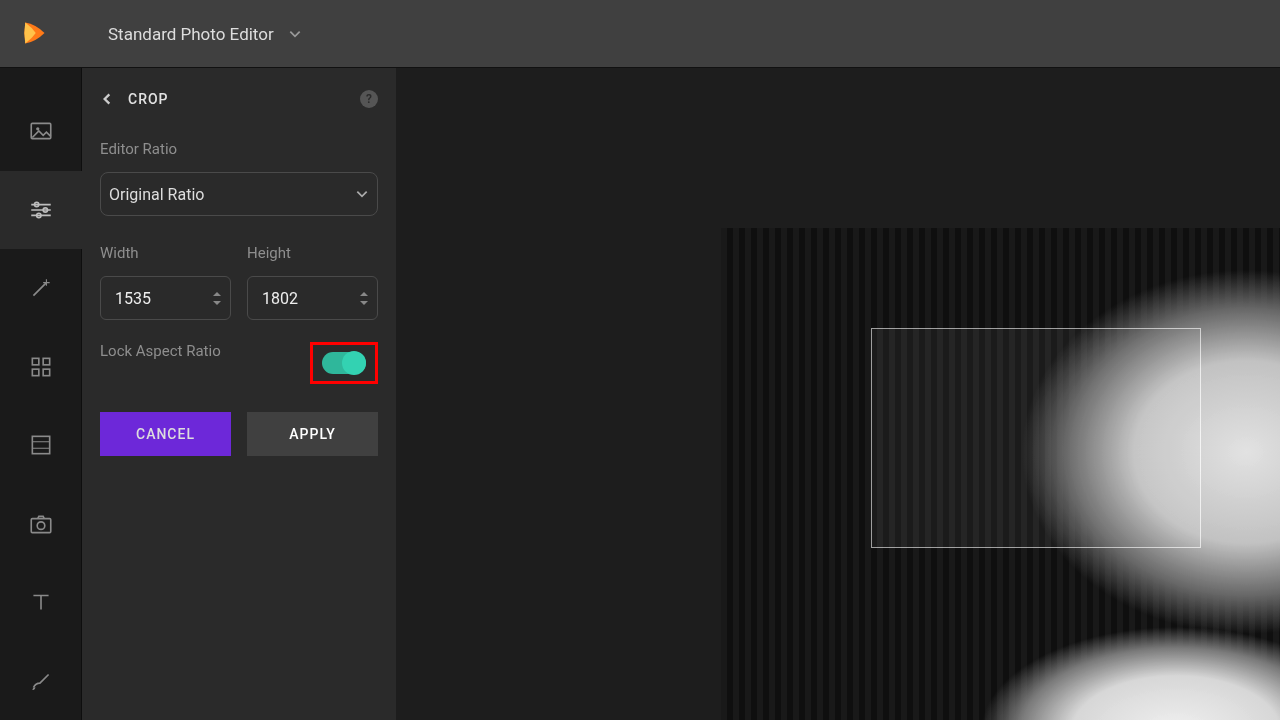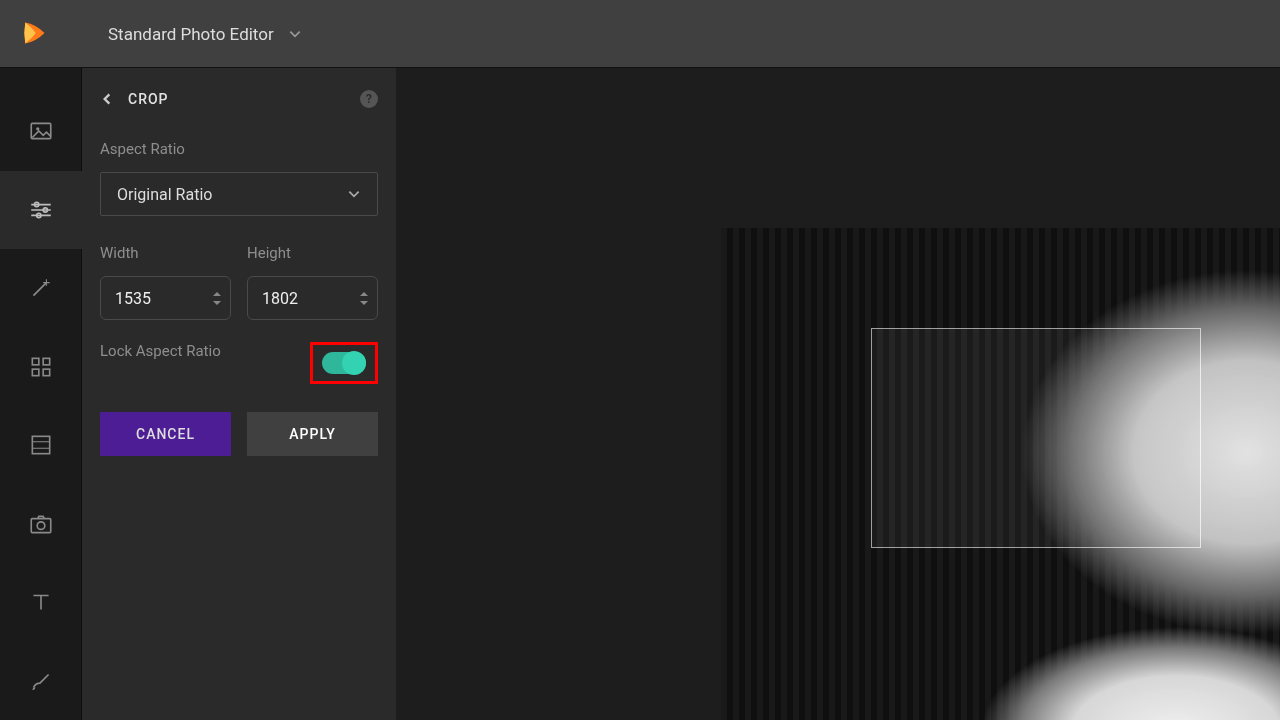--- a/index.html
+++ b/index.html
@@ -20,37 +20,37 @@
   .rail-item svg { width:26px; height:26px; fill:none; stroke:#8a8a8a; stroke-width:1.5; }
   .rail-item.active svg { stroke:#bdbdbd; }
   
   .panel { width:314px; background:#2a2a2a; padding:22px 18px 0 18px; display:flex; flex-direction:column; }
   .panel-head { display:flex; align-items:center; justify-content:space-between; margin-bottom:32px; }
   .panel-head-left { display:flex; align-items:center; gap:14px; cursor:pointer; }
   .panel-head-left svg { width:14px; height:14px; stroke:#ccc; stroke-width:2; fill:none; }
   .panel-title { font-size:14px; letter-spacing:1px; color:#e2e2e2; font-weight:500; }
   .help { width:18px; height:18px; border-radius:50%; background:#555; color:#2a2a2a; display:flex; align-items:center; justify-content:center; font-size:12px; font-weight:600; cursor:pointer; }
   .label { font-size:15px; color:#8e8e8e; margin-bottom:14px; }
-  .select { height:44px; border:1px solid #4a4a4a; display:flex; align-items:center; justify-content:space-between; padding:0 16px; cursor:pointer; margin-bottom:28px; border-radius:2px; }
+  .select { height:44px; border:1px solid #4a4a4a; display:flex; align-items:center; justify-content:space-between; padding:0 8px; cursor:pointer; margin-bottom:28px; border-radius:8px; }
   .select span { color:#ddd; font-size:16px; }
   .row { display:flex; gap:16px; margin-bottom:22px; }
   .col { flex:1; display:flex; flex-direction:column; }
   .num-input { height:44px; border:1px solid #4a4a4a; display:flex; align-items:center; padding:0 14px; border-radius:6px; position:relative; }
   .num-input span { color:#eee; font-size:16px; }
   .spinner { position:absolute; right:8px; display:flex; flex-direction:column; gap:1px; }
   .spinner svg { width:10px; height:8px; fill:#888; cursor:pointer; }
   .lock-row { display:flex; justify-content:space-between; margin-bottom:28px; position:relative; }
   .lock-row .label { margin:0; }
   .toggle-wrap { position:relative; padding:10px 12px; }
   .toggle-highlight { position:absolute; inset:0; border:3px solid #ff0000; }
   .toggle { width:44px; height:22px; border-radius:11px; background:#2fb79b; position:relative; cursor:pointer; }
   .toggle .knob { position:absolute; right:0; top:-1px; width:24px; height:24px; border-radius:50%; background:#33d2b2; }
   .btn-row { display:flex; gap:16px; }
   .btn { flex:1; height:44px; display:flex; align-items:center; justify-content:center; font-size:14px; letter-spacing:1px; font-weight:500; cursor:pointer; border:none; }
-  .btn-cancel { background:#4c1d95; color:#ddd; }
+  .btn-cancel { background:#6d28d9; color:#ddd; }
   .btn-apply  { background:#404040; color:#fff; }
   
   .canvas { flex:1; background:#1d1d1d; position:relative; overflow:hidden; }
   .photo { position:absolute; left:325px; top:160px; width:700px; height:560px; background:
       radial-gradient(ellipse 320px 260px at 75% 40%, #d9d9d9 0%, #bcbcbc 35%, #6a6a6a 55%, rgba(10,10,10,0) 70%),
       radial-gradient(ellipse 260px 140px at 65% 90%, #e6e6e6 0%, #cfcfcf 40%, #7a7a7a 60%, rgba(10,10,10,0) 75%),
       repeating-linear-gradient(90deg, #222 0 6px, #191919 6px 12px),
       linear-gradient(180deg, #0e0e0e 0%, #151515 100%);
       filter: grayscale(100%) contrast(1.1);
   }
@@ -138,21 +138,21 @@
         <svg viewBox="0 0 12 12">
             <path d="M8 2 L4 6 L8 10"></path>
           </svg>
         <span class="panel-title">CROP</span>
       </div>
       <div class="help">
           <span>?</span>
         </div>
     </div>
 
-    <div class="label">Aspect Ratio</div>
+    <div class="label">Editor Ratio</div>
     <div class="select">
       <span>Original Ratio</span>
       <svg width="14" height="14" viewBox="0 0 12 12">
           <path d="M2 4 L6 8 L10 4" fill="none" stroke="#aaa" stroke-width="1.5"></path>
         </svg>
     </div>
 
     <div class="row">
       <div class="col">
         <div class="label">Width</div>

